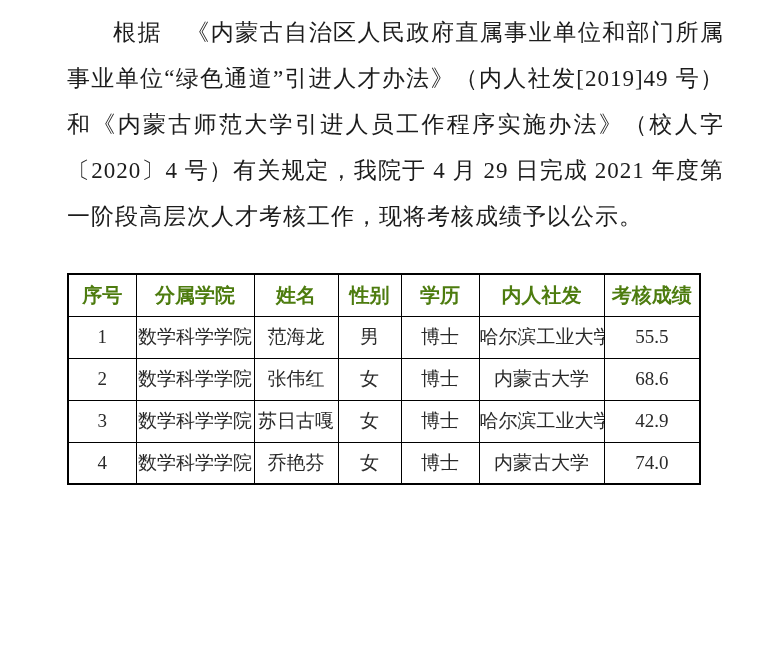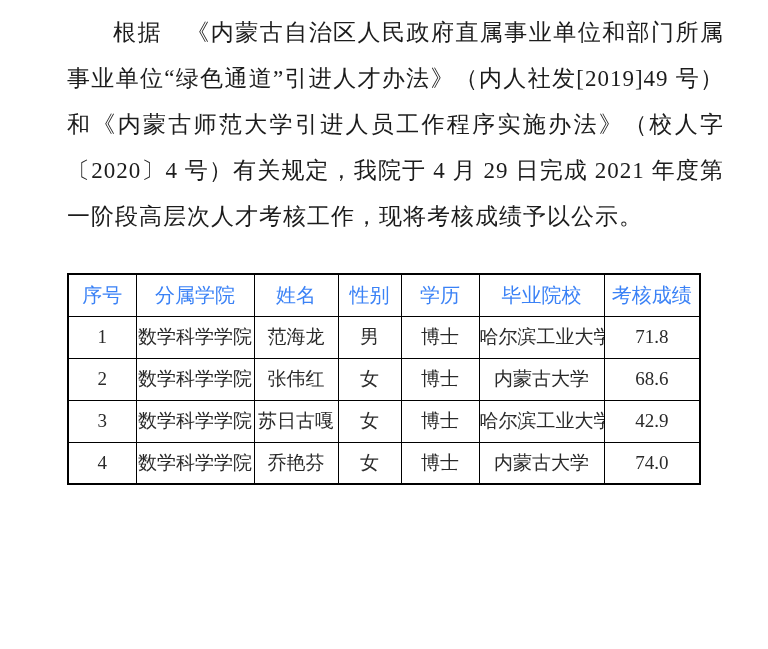--- a/index.html
+++ b/index.html
@@ -46,22 +46,22 @@
   .score-table th, .score-table td {
     border: 1.5px solid #000000;
     text-align: center;
     vertical-align: middle;
     height: 42px;
     overflow: hidden;
     white-space: nowrap;
   }
   .score-table th {
     font-size: 20px;
-    font-weight: normal;
-    color: #3b82f6;
+    font-weight: bold;
+    color: #4d7c0f;
   }
   .score-table td {
     font-size: 19px;
     font-weight: normal;
     color: #2a2a2a;
   }
 </style>
 </head>
 <body>
 
@@ -79,33 +79,33 @@
       <col style="width:125px">
       <col style="width:96px">
     </colgroup>
     <thead>
       <tr>
           <th>序号</th>
           <th>分属学院</th>
           <th>姓名</th>
           <th>性别</th>
           <th>学历</th>
-          <th>毕业院校</th>
+          <th>内人社发</th>
           <th>考核成绩</th>
         </tr>
     </thead>
     <tbody>
         <tr>
           <td>1</td>
           <td>数学科学学院</td>
           <td>范海龙</td>
           <td>男</td>
           <td>博士</td>
           <td>哈尔滨工业大学</td>
-          <td>71.8</td>
+          <td>55.5</td>
         </tr>
         <tr>
           <td>2</td>
           <td>数学科学学院</td>
           <td>张伟红</td>
           <td>女</td>
           <td>博士</td>
           <td>内蒙古大学</td>
           <td>68.6</td>
         </tr>

